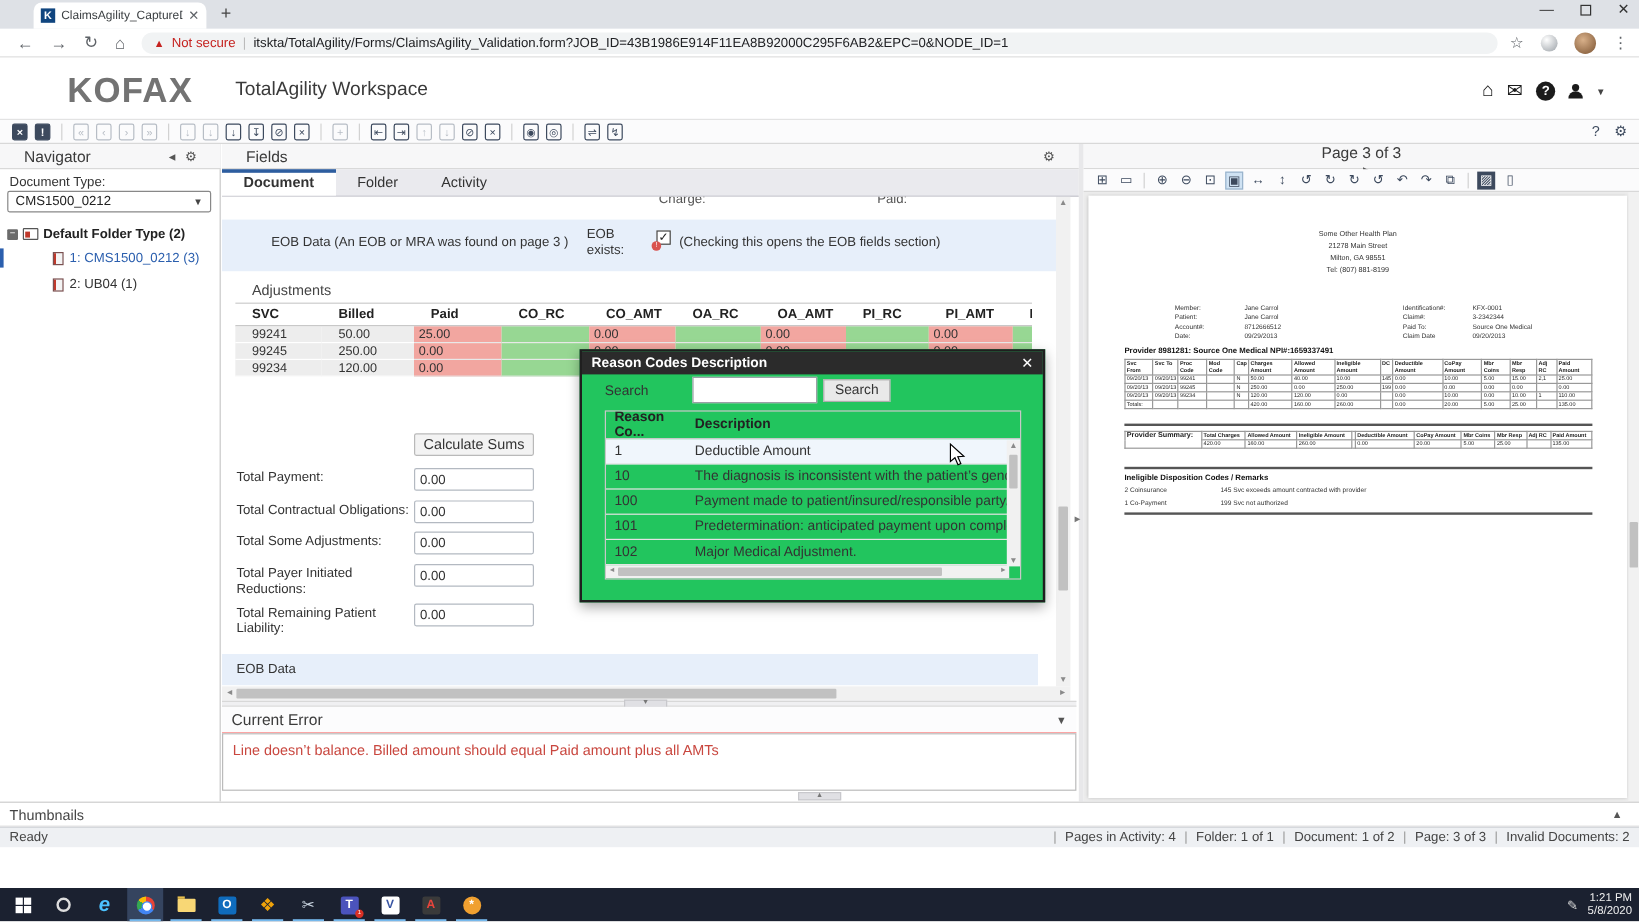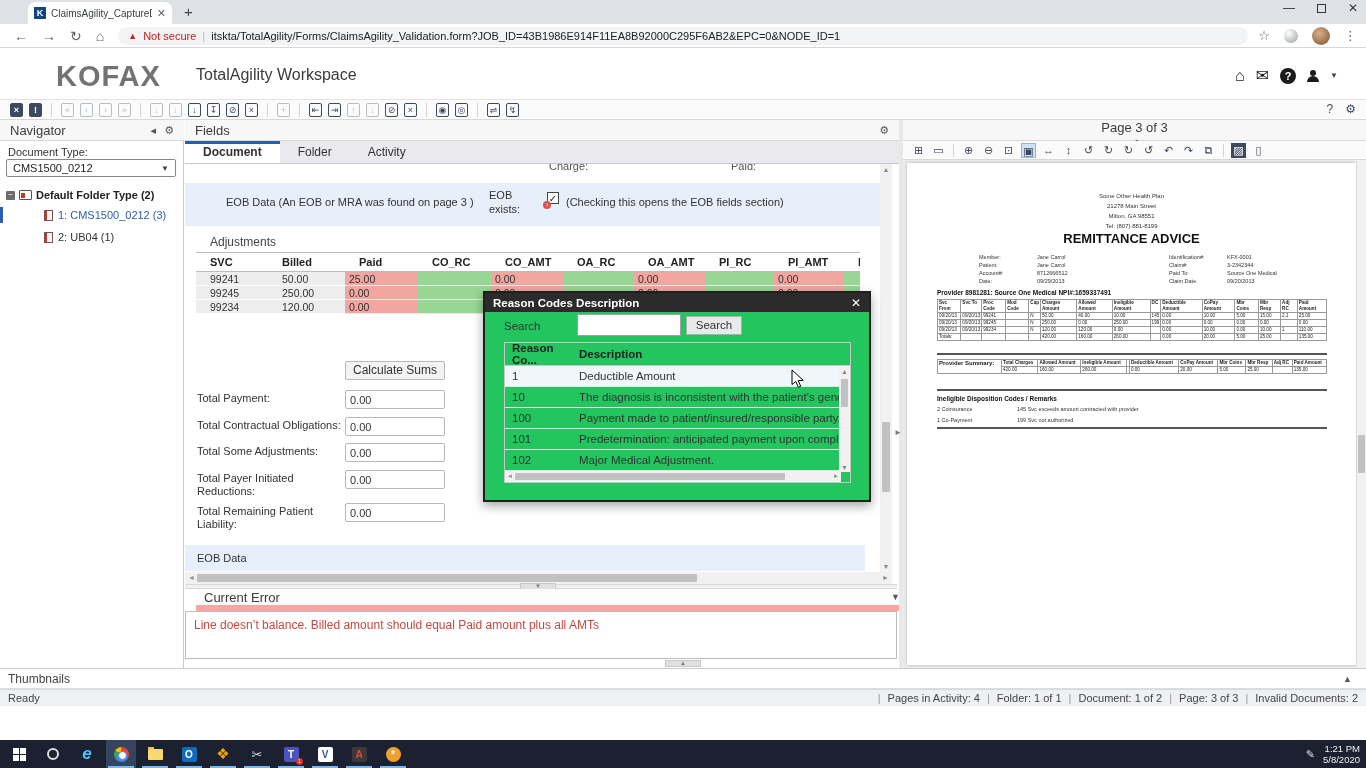--- a/index.html
+++ b/index.html
@@ -42,21 +42,21 @@
 
   
   .maintoolbar { position:absolute; left:0; top:99px; width:1366px; height:21px; background:#fbfbfc; border-top:1px solid #e3e3e3; border-bottom:1px solid #d8d8d8; display:flex; align-items:center; padding-left:10px; gap:6px; }
   .ti { width:13px; height:14px; border:1px solid currentColor; border-radius:2px; color:#3d4a5e; font-size:9px; line-height:12px; text-align:center; display:inline-block; }
   .ti.fill { background:#3d4a5e; color:#fff; border-color:#3d4a5e; font-weight:bold; }
   .ti.off { color:#b7bdc5; }
   .tb-sep { width:1px; height:14px; background:#d2d2d2; margin:0 3px; }
   .tb-right { position:absolute; right:10px; top:2px; display:flex; gap:12px; color:#3d4a5e; font-size:12px; }
 
   
-  .panel-hdr { position:absolute; height:21px; background:#f7f7f8; border-bottom:1px solid #d9d9d9; font-size:13px; color:#3b3b3b; display:flex; align-items:center; padding:0 10px; }
+  .panel-hdr { position:absolute; height:21px; background:#f7f7f8; border-bottom:1px solid #d9d9d9; font-size:13px; color:#3b3b3b; display:flex; align-items:center; padding:0 20px; }
   .panel-hdr .sp { flex:1; }
   .ph-ico { color:#555; font-size:11px; margin-left:8px; }
 
   
   #navigator { position:absolute; left:0; top:120px; width:184px; height:548px; background:#fff; border-right:1px solid #c9c9c9; }
   #nav-hdr { left:0; top:120px; width:184px; }
   .doc-type-label { position:absolute; left:8px; top:146px; font-size:11px; color:#333; }
   .doc-type-select { position:absolute; left:6px; top:159px; width:170px; height:18px; border:1px solid #888; border-radius:2px; background:#fff; font-size:11px; color:#222; display:flex; align-items:center; padding:0 6px; }
   .doc-type-select .sp { flex:1; }
   .tree-root { position:absolute; left:6px; top:189px; display:flex; align-items:center; gap:4px; }
@@ -100,21 +100,21 @@
   
   .vsb { position:absolute; background:#f1f1f1; }
   .sb-btn { position:absolute; color:#8a8a8a; font-size:7px; text-align:center; width:100%; }
   .sb-thumb { position:absolute; background:#c1c1c1; border-radius:1px; }
   .hsb { position:absolute; background:#f1f1f1; }
 
   .splitter-h { position:absolute; background:#f0f0f2; border-top:1px solid #d8d8d8; border-bottom:1px solid #d8d8d8; }
   .split-tab { position:absolute; width:36px; height:7px; background:#e0e0e4; border:1px solid #c8c8cc; font-size:6px; color:#777; text-align:center; line-height:5px; }
 
   
-  #err-hdr { position:absolute; left:196px; top:589px; width:712px; height:22px; background:#fcfcfd; font-size:13px; color:#3b3b3b; display:flex; align-items:center; padding:0 8px; border-bottom:6px solid #fca5a5; }
+  #err-hdr { position:absolute; left:185px; top:589px; width:712px; height:22px; background:#fcfcfd; font-size:13px; color:#3b3b3b; display:flex; align-items:center; padding:0 8px; border-bottom:1px solid #fca5a5; }
   #err-box { position:absolute; left:185px; top:611px; width:712px; height:48px; background:#fff; border:1px solid #bbb; }
   .err-msg { position:absolute; left:8px; top:6px; font-size:12px; color:#c9473f; }
 
   
   #dialog { position:absolute; left:483px; top:291px; width:388px; height:211px; background:#22c55e; border:2px solid #1f1f1f; box-shadow:0 4px 10px rgba(0,0,0,.35); }
   .dlg-title { height:19px; background:#2b2b2b; color:#fff; font-size:11.5px; font-weight:bold; display:flex; align-items:center; padding:0 8px; }
   .dlg-title .sp { flex:1; }
   .dlg-close { font-size:12px; font-weight:bold; }
   .dlg-search-label { position:absolute; left:19px; top:27px; font-size:11.5px; color:#333; }
   .dlg-search-input { position:absolute; left:92px; top:21px; width:104px; height:22px; border:1px solid #9aa0a6; font-size:11px; padding:0 4px; font-family:"Liberation Sans",sans-serif; }
@@ -465,21 +465,20 @@
     </div>
 
   <div id="viewer-body">
     <div id="doc-page">
       <div class="doc-org" id="doc-org">
           <div class="doc-center">Some Other Health Plan</div>
           <div class="doc-center">21278 Main Street</div>
           <div class="doc-center">Milton, GA 98551</div>
           <div class="doc-center">Tel: (807) 881-8199</div>
         </div>
-      <div class="doc-title">REMITTANCE ADVICE</div>
       <div class="doc-info" id="doc-info-left">
           <div><span class="lbl">Member:</span><span>Jane Carrol</span></div>
           <div><span class="lbl">Patient:</span><span>Jane Carrol</span></div>
           <div><span class="lbl">Account#:</span><span>8712666512</span></div>
           <div><span class="lbl">Date:</span><span>09/29/2013</span></div>
         </div>
       <div class="doc-info" id="doc-info-right">
           <div><span class="lbl">Identification#:</span><span>KFX-0001</span></div>
           <div><span class="lbl">Claim#:</span><span>3-2342344</span></div>
           <div><span class="lbl">Paid To:</span><span>Source One Medical</span></div>

